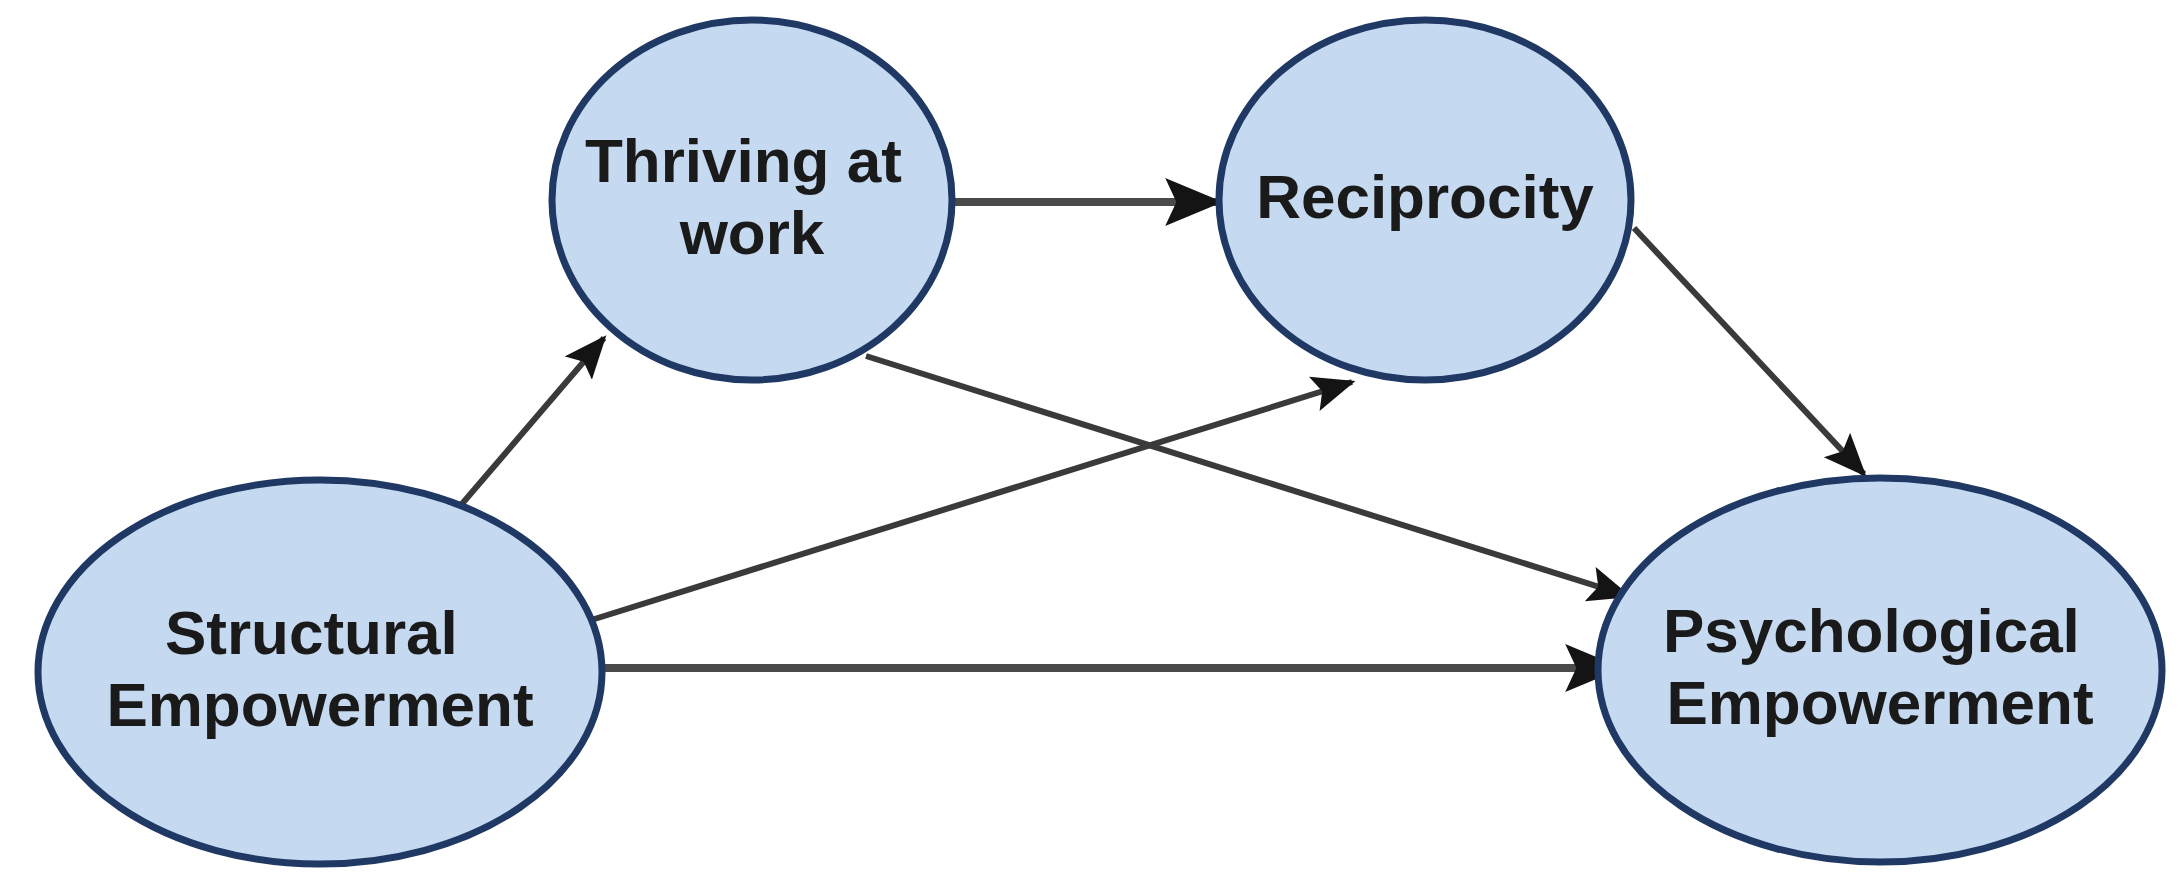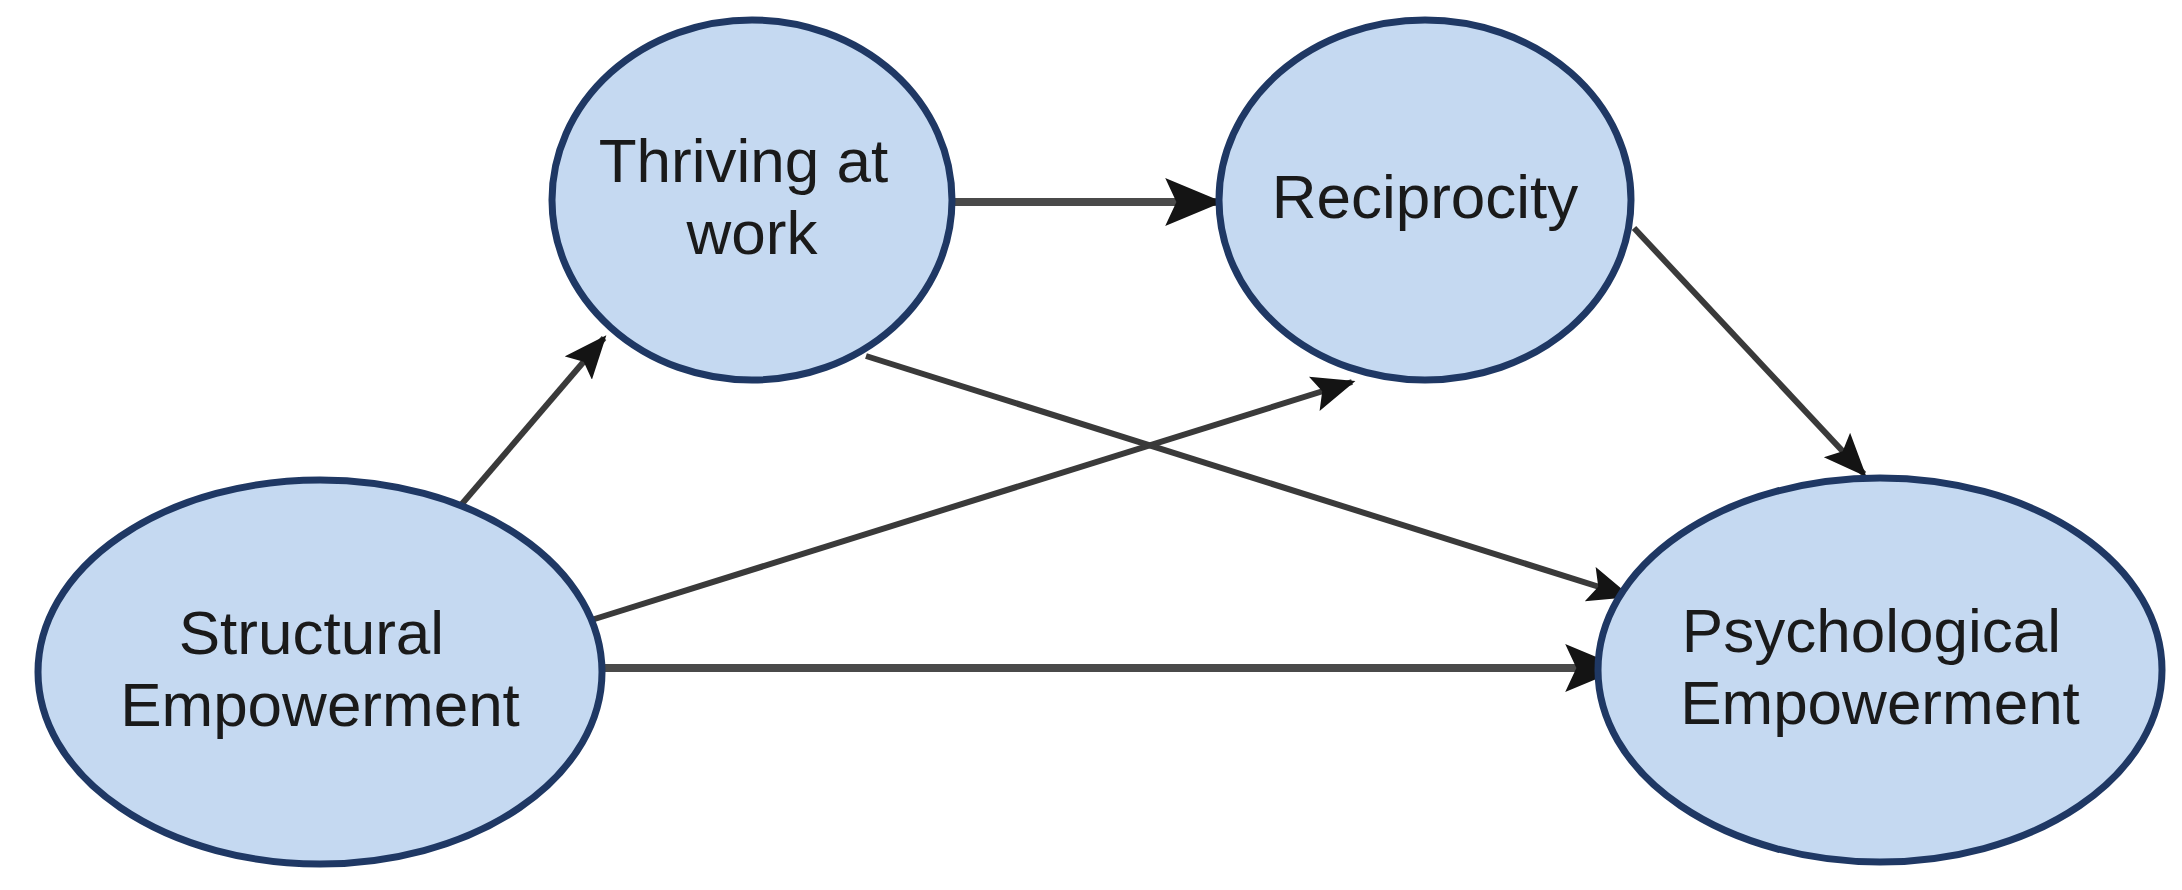--- a/index.html
+++ b/index.html
@@ -10,20 +10,21 @@
   }
   body {
     font-family: "Liberation Sans", sans-serif;
   }
   #diagram-root {
     position: relative;
     width: 2182px;
     height: 890px;
     background: #ffffff;
     overflow: hidden;
+    font-weight: bold;
   }
   #diagram-svg {
     position: absolute;
     top: 0;
     left: 0;
     width: 2182px;
     height: 890px;
     display: block;
   }
   .node-ellipse {

